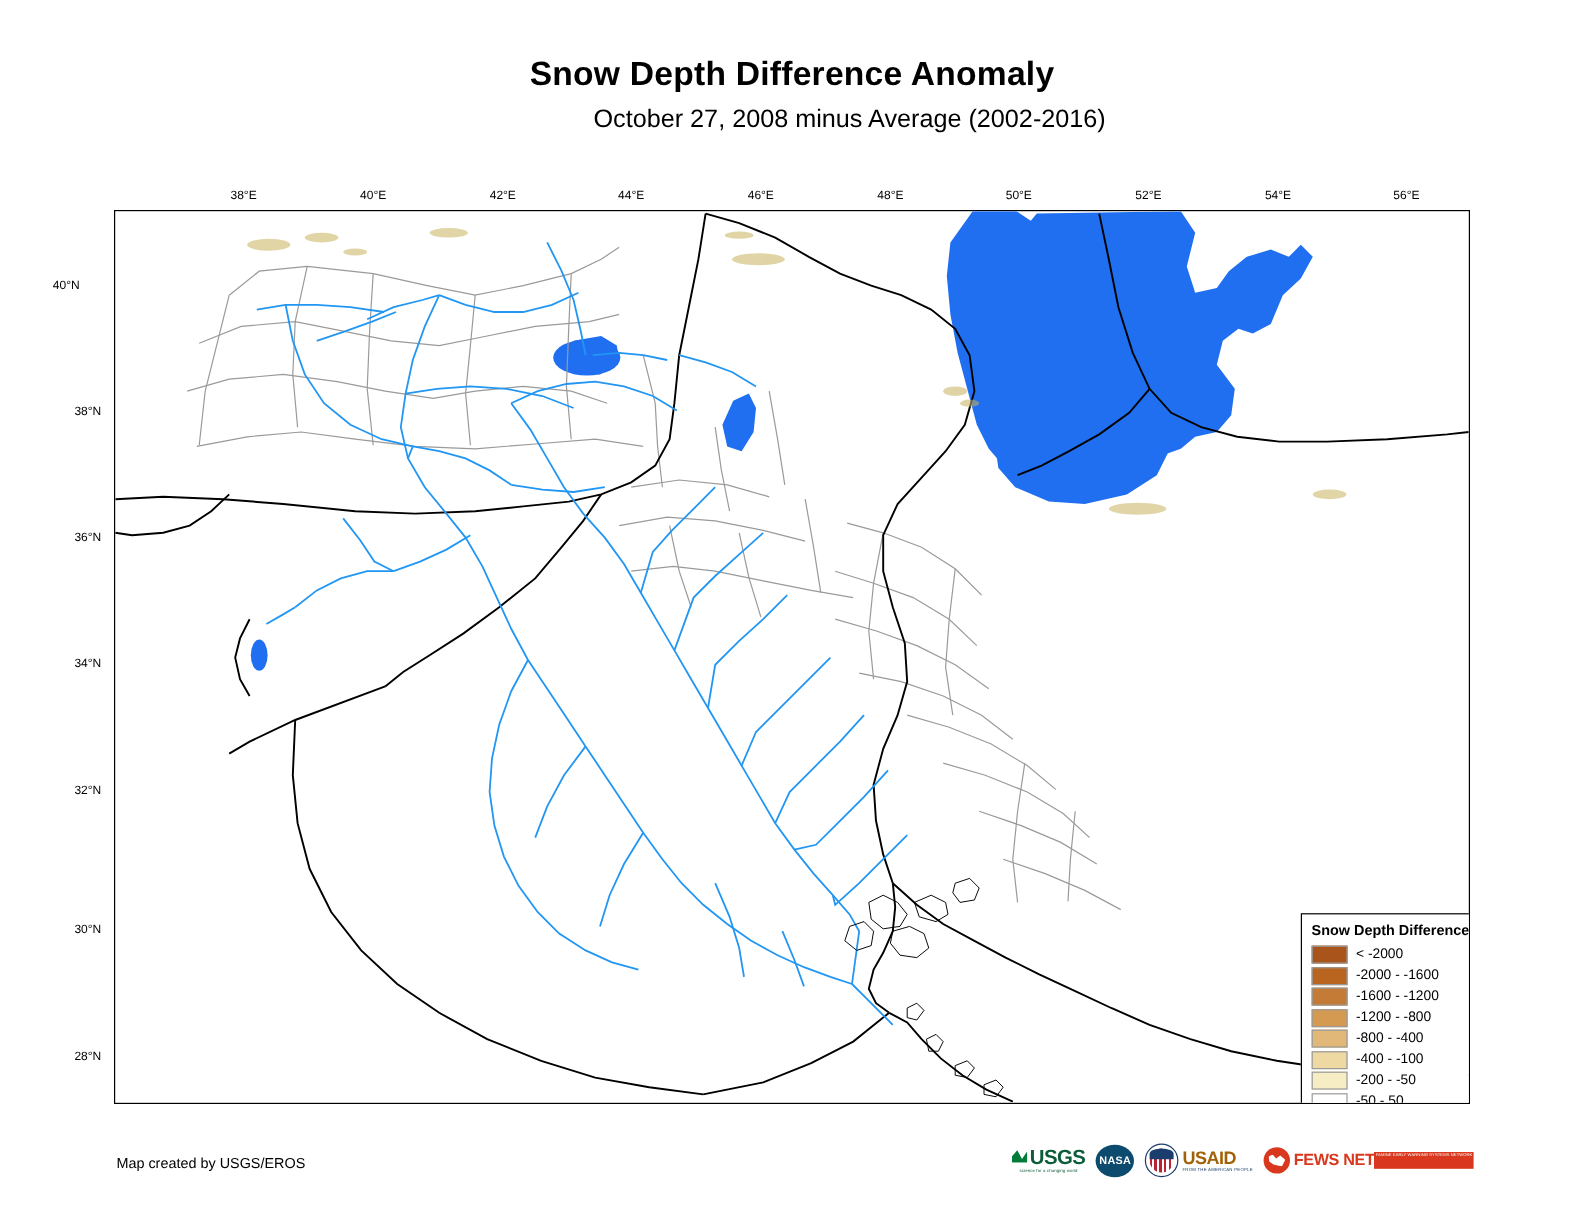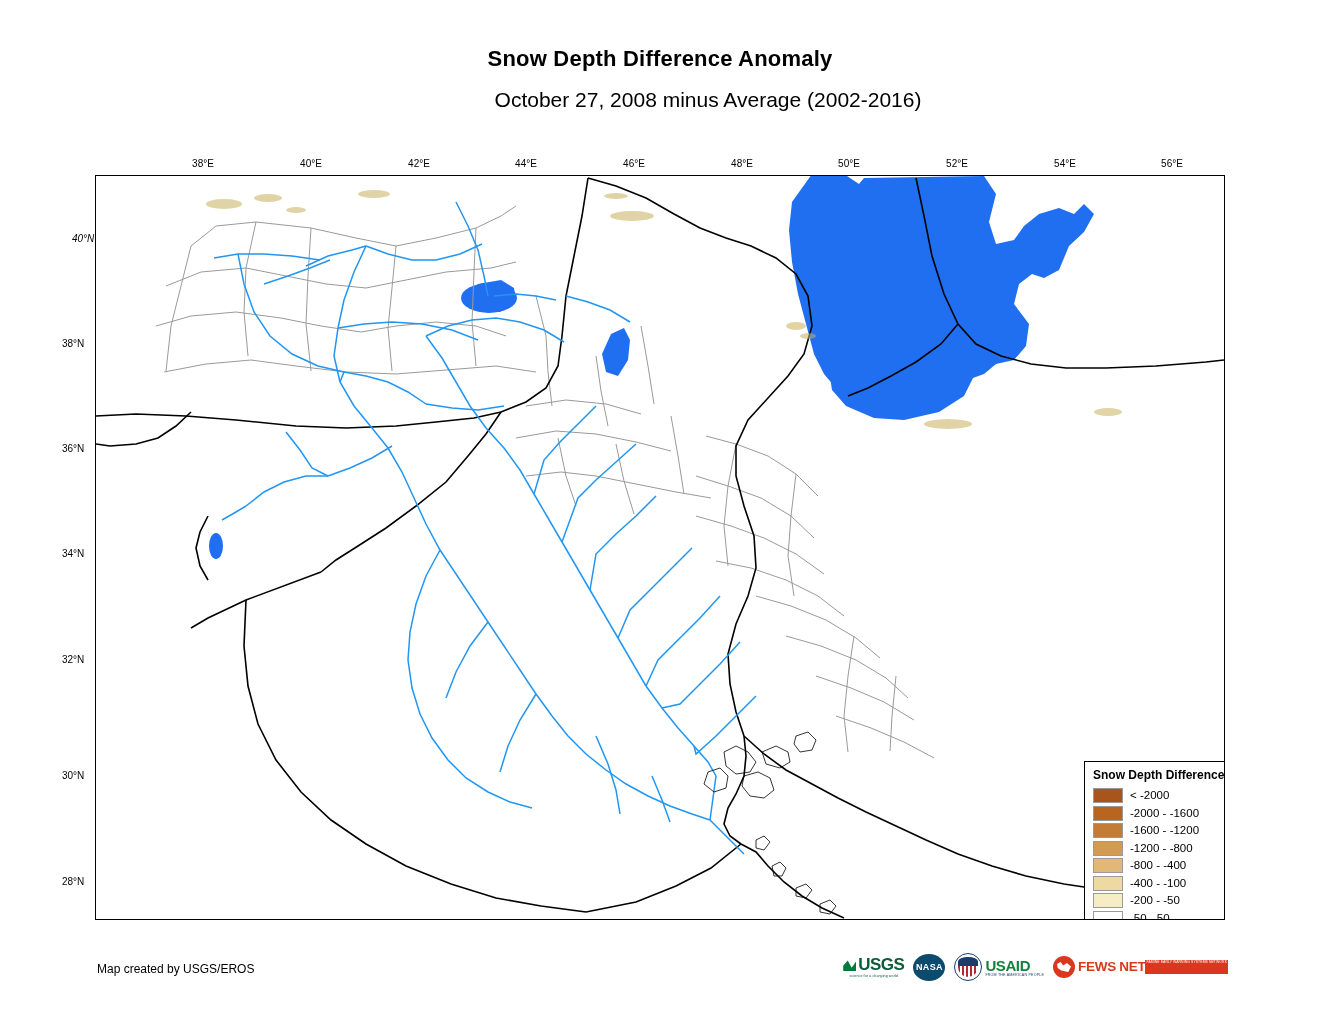--- a/index.html
+++ b/index.html
@@ -14,21 +14,21 @@
     font-family: "Liberation Sans", sans-serif;
     color: #000000;
     overflow: hidden;
   }
   .title {
     position: absolute;
     top: 46px;
     left: 0;
     width: 1320px;
     text-align: center;
-    font-size: 22px;
+    font-size: 28px;
     font-weight: bold;
     letter-spacing: 0.2px;
   }
   .subtitle {
     position: absolute;
     top: 88px;
     left: 0;
     width: 1320px;
     text-align: center;
     font-size: 21px;
@@ -120,21 +120,21 @@
   }
   
   .logo-usgs {
     background: #ffffff;
     display: flex;
     flex-direction: column;
     justify-content: center;
   }
   .usgs-main {
     display: flex;
-    align-items: center;
+    align-items: flex-start;
   }
   .usgs-mark {
     width: 13px;
     height: 13px;
     background: #007b3a;
     margin-right: 2px;
     clip-path: polygon(0 60%, 35% 20%, 65% 75%, 100% 25%, 100% 100%, 0 100%);
   }
   .usgs-text {
     font-size: 17px;
@@ -193,21 +193,21 @@
     border-radius: 50% 50% 0 0;
   }
   .usaid-words {
     display: flex;
     flex-direction: column;
     justify-content: center;
   }
   .usaid-main {
     font-size: 15px;
     font-weight: bold;
-    color: #15803d;
+    color: #a16207;
     line-height: 15px;
     letter-spacing: -0.4px;
   }
   .usaid-sub {
     font-size: 3.6px;
     color: #1a3d6d;
     letter-spacing: 0.2px;
   }
   
   .logo-fews {
@@ -261,21 +261,21 @@
 <div class="axis-label lon-label" style="left:311px;top:158px;">40°E</div>
 <div class="axis-label lon-label" style="left:419px;top:158px;">42°E</div>
 <div class="axis-label lon-label" style="left:526px;top:158px;">44°E</div>
 <div class="axis-label lon-label" style="left:634px;top:158px;">46°E</div>
 <div class="axis-label lon-label" style="left:742px;top:158px;">48°E</div>
 <div class="axis-label lon-label" style="left:849px;top:158px;">50°E</div>
 <div class="axis-label lon-label" style="left:957px;top:158px;">52°E</div>
 <div class="axis-label lon-label" style="left:1065px;top:158px;">54°E</div>
 <div class="axis-label lon-label" style="left:1172px;top:158px;">56°E</div>
 
-<div class="axis-label lat-label" style="left:72px;top:238px;font-style:italic;">40°N</div>
+<div class="axis-label lat-label" style="left:44px;top:238px;">40°N</div>
 <div class="axis-label lat-label" style="left:62px;top:343px;">38°N</div>
 <div class="axis-label lat-label" style="left:62px;top:448px;">36°N</div>
 <div class="axis-label lat-label" style="left:62px;top:553px;">34°N</div>
 <div class="axis-label lat-label" style="left:62px;top:659px;">32°N</div>
 <div class="axis-label lat-label" style="left:62px;top:775px;">30°N</div>
 <div class="axis-label lat-label" style="left:62px;top:881px;">28°N</div>
 
 <div class="map-frame">
   <svg class="map-svg" width="1128" height="743" viewBox="0 0 1128 743">
 

